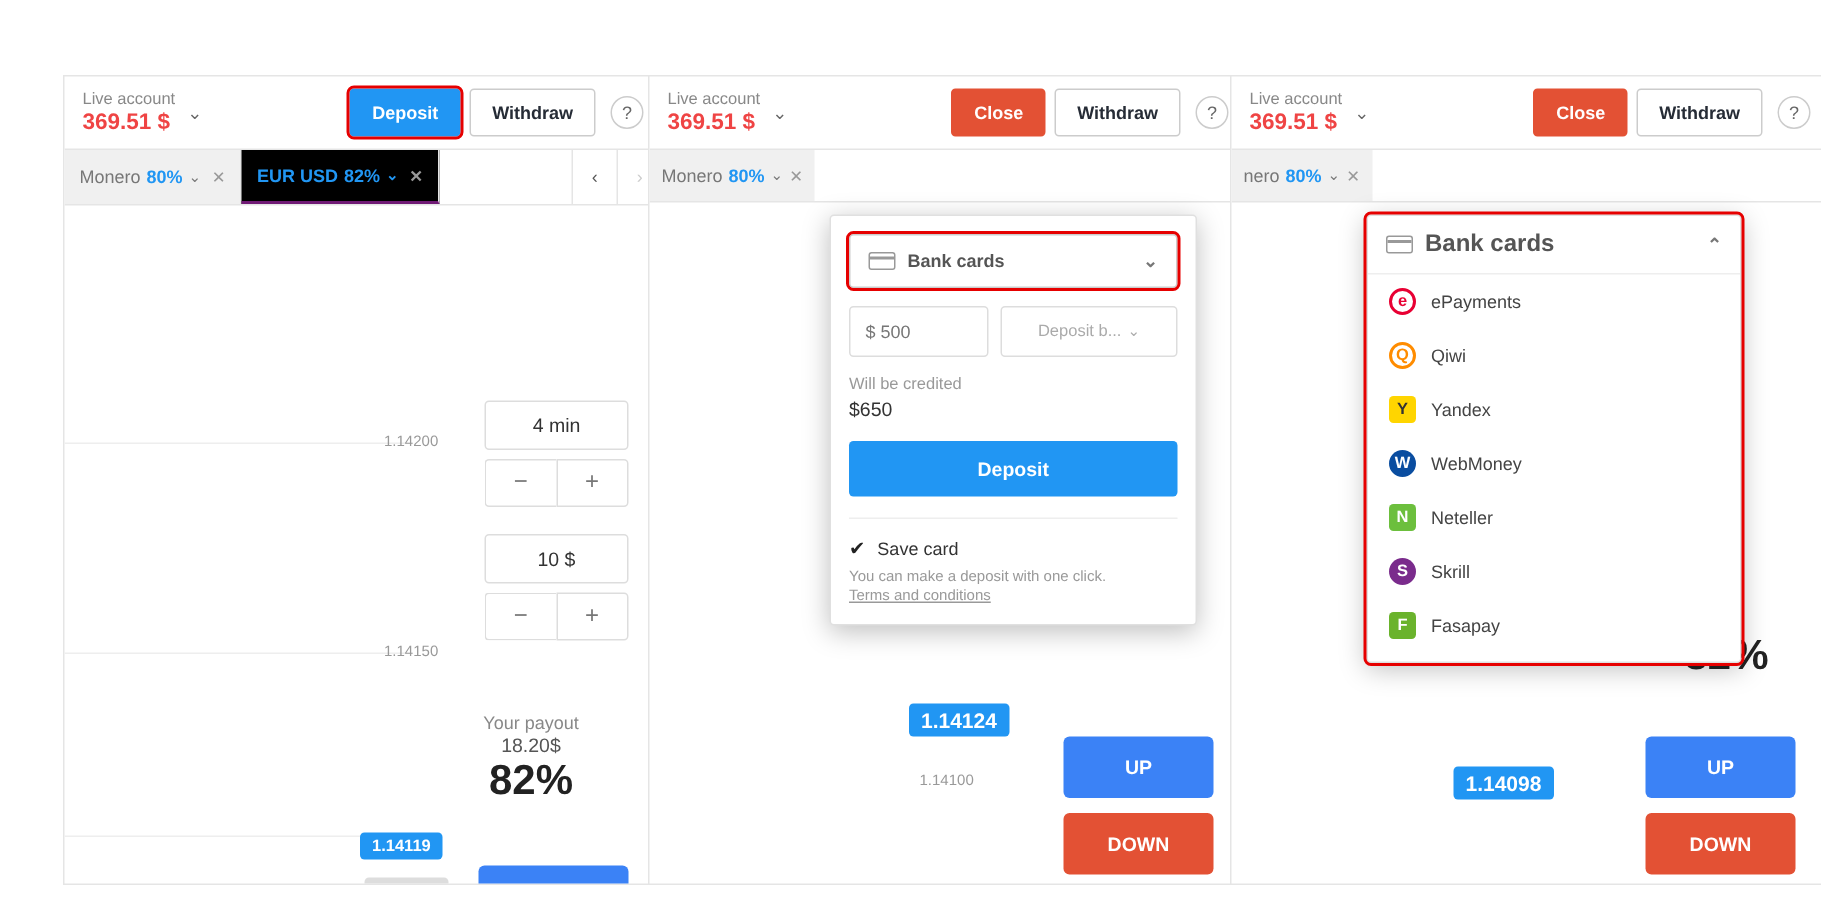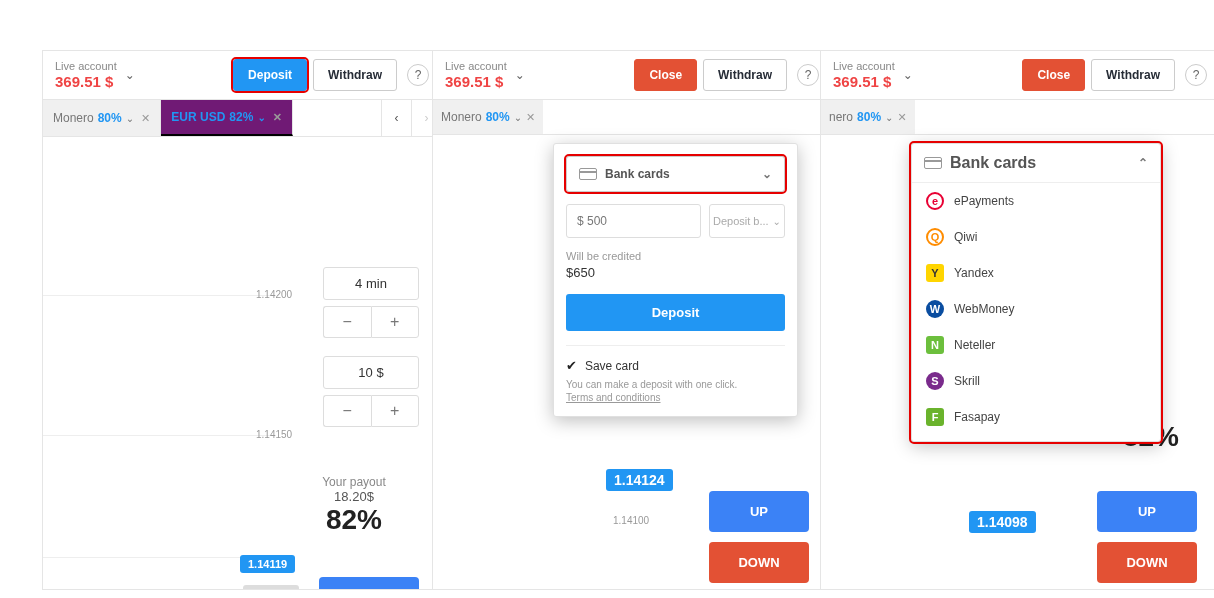--- a/index.html
+++ b/index.html
@@ -19,21 +19,21 @@
   .btn { border: 1px solid #ccc; background: #fff; font-size: 12px; font-weight: bold; padding: 8px 14px; border-radius: 3px; margin-right: 6px; }
   .btn-deposit { background: #2196f3; border-color: #2196f3; color: #fff; }
   .btn-close { background: #e35134; border-color: #e35134; color: #fff; }
   .btn-withdraw { background: #fff; color: #262c36; }
   .hl-red { outline: 2px solid #e60000; outline-offset: 0px; }
   .help-circle { width: 22px; height: 22px; border: 1px solid #ccc; border-radius: 50%; display: flex; align-items: center; justify-content: center; font-size: 12px; color: #666; margin-left: 4px; }
 
   
   .tabs { display: flex; align-items: stretch; border-bottom: 1px solid #e5e5e5; font-size: 12px; }
   .tab { padding: 10px 10px; display: flex; align-items: center; gap: 4px; border-right: 1px solid #e5e5e5; background: #f0f0f0; color: #777; }
-  .tab.active { background: #701a75; color: #2196f3; font-weight: bold; border-bottom: 2px solid #000000; }
+  .tab.active { background: #000000; color: #2196f3; font-weight: bold; border-bottom: 2px solid #701a75; }
   .tab .pct { font-weight: bold; }
   .tab .close-x { color: #999; margin-left: 3px; font-size: 11px; }
   .tab-monero { color: #777; }
   .tab-monero .pct { color: #2196f3; }
   .tab-nav { display: flex; margin-left: auto; }
   .tab-arrow { width: 30px; display: flex; align-items: center; justify-content: center; border-left: 1px solid #e5e5e5; color: #555; }
   .tab-arrow.disabled { color: #ccc; }
 
   
   .p1body { position: relative; height: 100%; }
@@ -65,21 +65,21 @@
 
   
   .popup { position: absolute; top: 92px; left: 120px; width: 245px; background: #fff; border: 1px solid #e0e0e0; box-shadow: 0 4px 18px rgba(0,0,0,0.25); border-radius: 3px; padding: 12px; font-size: 12px; z-index: 10; }
   .pm-dropdown { border: 1px solid #ccc; border-radius: 3px; padding: 10px 12px; display: flex; align-items: center; gap: 8px; font-weight: bold; color: #555; }
   .pm-dropdown.hl { outline: 2px solid #e60000; }
   .card-icon { width: 18px; height: 12px; border: 1px solid #999; border-radius: 2px; position: relative; }
   .card-icon:before { content: ""; position: absolute; left: 0; right: 0; top: 2px; height: 2px; background: #999; }
   .chev { margin-left: auto; color: #777; font-size: 12px;}
   .dep-amount-row { display: flex; margin-top: 12px; gap: 8px; }
   .dep-amount { border: 1px solid #ddd; border-radius: 3px; padding: 9px 10px; flex: 1; color: #777; font-size: 12px; }
-  .dep-bonus { border: 1px solid #ddd; border-radius: 3px; padding: 9px 3px; color: #aaa; font-size: 11px; display: flex; align-items: center; gap: 4px; }
+  .dep-bonus { border: 1px solid #ddd; border-radius: 3px; padding: 9px 24px; color: #aaa; font-size: 11px; display: flex; align-items: center; gap: 4px; }
   .credited-lbl { color: #999; font-size: 11px; margin-top: 12px; }
   .credited-val { color: #333; font-size: 13px; margin-top: 3px; }
   .shield-row { display: flex; align-items: center; gap: 8px; margin-top: 10px; font-size: 12px; color: #444; }
   .shield { width: 14px; height: 16px; background: #2196f3; border-radius: 2px 2px 4px 4px; position: relative; }
   .shield:after { content: "1"; color: #fff; font-size: 9px; font-weight: bold; position: absolute; top: 2px; left: 4px; }
   .dep-submit { width: 100%; margin-top: 14px; background: #2196f3; color: #fff; border: none; padding: 11px 0; border-radius: 3px; font-weight: bold; font-size: 13px; }
   .savecard { display: flex; align-items: center; gap: 8px; margin-top: 14px; font-size: 12px; color: #333; border-top: 1px solid #eee; padding-top: 12px; }
   .check { color: #222; font-size: 13px; }
   .fineprint { color: #999; font-size: 10px; margin-top: 5px; line-height: 1.3; }
   .fineprint .tac { text-decoration: underline; }

